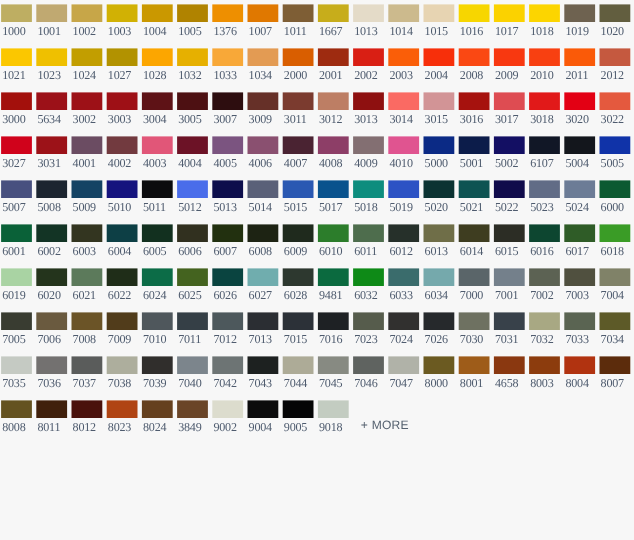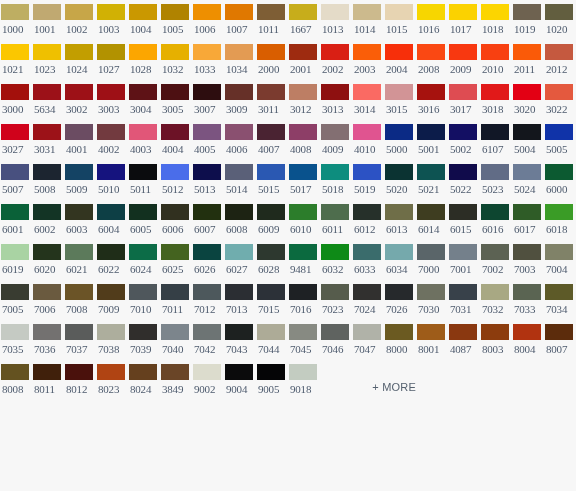--- a/index.html
+++ b/index.html
@@ -47,21 +47,21 @@
     letter-spacing: -0.2px;
     margin-top: 3px;
     padding-left: 1px;
     white-space: nowrap;
     user-select: none;
   }
   .more-cell {
     grid-column: span 3;
     display: flex;
     align-items: flex-end;
-    justify-content: flex-end;
+    justify-content: flex-start;
     height: 40px;
     box-sizing: border-box;
     padding: 0 0 6px 8px;
   }
   .more-link {
     font-family: "Liberation Sans", sans-serif;
     font-size: 11px;
     line-height: 13px;
     color: #55616f;
     white-space: nowrap;
@@ -92,21 +92,21 @@
     <div class="swatch-cell">
       <span class="swatch-chip" style="background-color: rgb(202, 152, 0);"></span>
       <span class="swatch-label">1004</span>
     </div>
     <div class="swatch-cell">
       <span class="swatch-chip" style="background-color: rgb(176, 131, 0);"></span>
       <span class="swatch-label">1005</span>
     </div>
     <div class="swatch-cell">
       <span class="swatch-chip" style="background-color: rgb(238, 143, 0);"></span>
-      <span class="swatch-label">1006</span>
+      <span class="swatch-label">1376</span>
     </div>
     <div class="swatch-cell">
       <span class="swatch-chip" style="background-color: rgb(224, 120, 0);"></span>
       <span class="swatch-label">1007</span>
     </div>
     <div class="swatch-cell">
       <span class="swatch-chip" style="background-color: rgb(126, 94, 53);"></span>
       <span class="swatch-label">1011</span>
     </div>
     <div class="swatch-cell">
@@ -700,21 +700,21 @@
     <div class="swatch-cell">
       <span class="swatch-chip" style="background-color: rgb(107, 90, 33);"></span>
       <span class="swatch-label">8000</span>
     </div>
     <div class="swatch-cell">
       <span class="swatch-chip" style="background-color: rgb(158, 92, 25);"></span>
       <span class="swatch-label">8001</span>
     </div>
     <div class="swatch-cell">
       <span class="swatch-chip" style="background-color: rgb(138, 56, 16);"></span>
-      <span class="swatch-label">4087</span>
+      <span class="swatch-label">4658</span>
     </div>
     <div class="swatch-cell">
       <span class="swatch-chip" style="background-color: rgb(140, 60, 13);"></span>
       <span class="swatch-label">8003</span>
     </div>
     <div class="swatch-cell">
       <span class="swatch-chip" style="background-color: rgb(177, 51, 16);"></span>
       <span class="swatch-label">8004</span>
     </div>
     <div class="swatch-cell">

